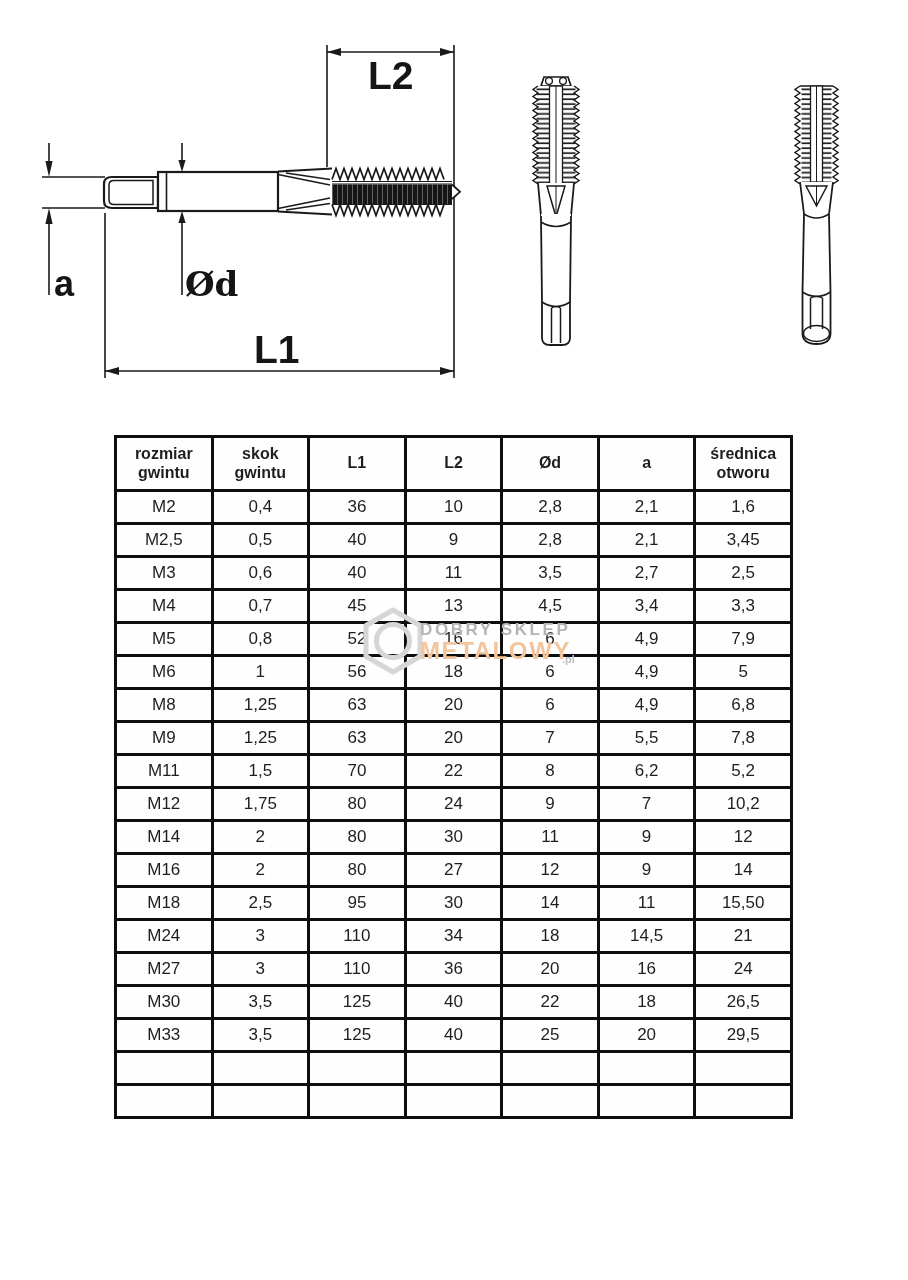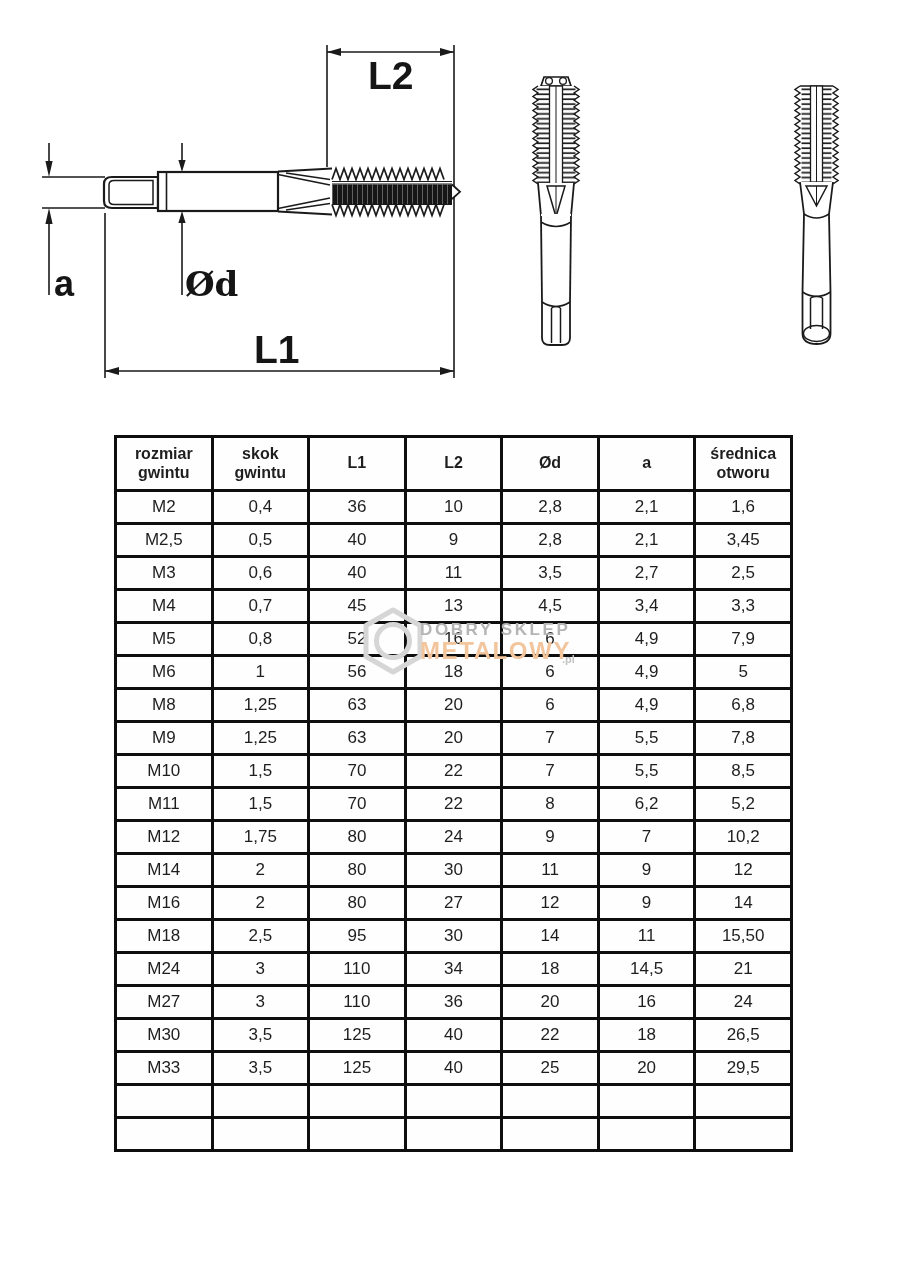--- a/index.html
+++ b/index.html
@@ -234,29 +234,20 @@
         <tr>
           <td>M9</td>
           <td>1,25</td>
           <td>63</td>
           <td>20</td>
           <td>7</td>
           <td>5,5</td>
           <td>7,8</td>
         </tr>
         <tr>
-          <td>M10</td>
-          <td>1,5</td>
-          <td>70</td>
-          <td>22</td>
-          <td>7</td>
-          <td>5,5</td>
-          <td>8,5</td>
-        </tr>
-        <tr>
           <td>M11</td>
           <td>1,5</td>
           <td>70</td>
           <td>22</td>
           <td>8</td>
           <td>6,2</td>
           <td>5,2</td>
         </tr>
         <tr>
           <td>M12</td>

